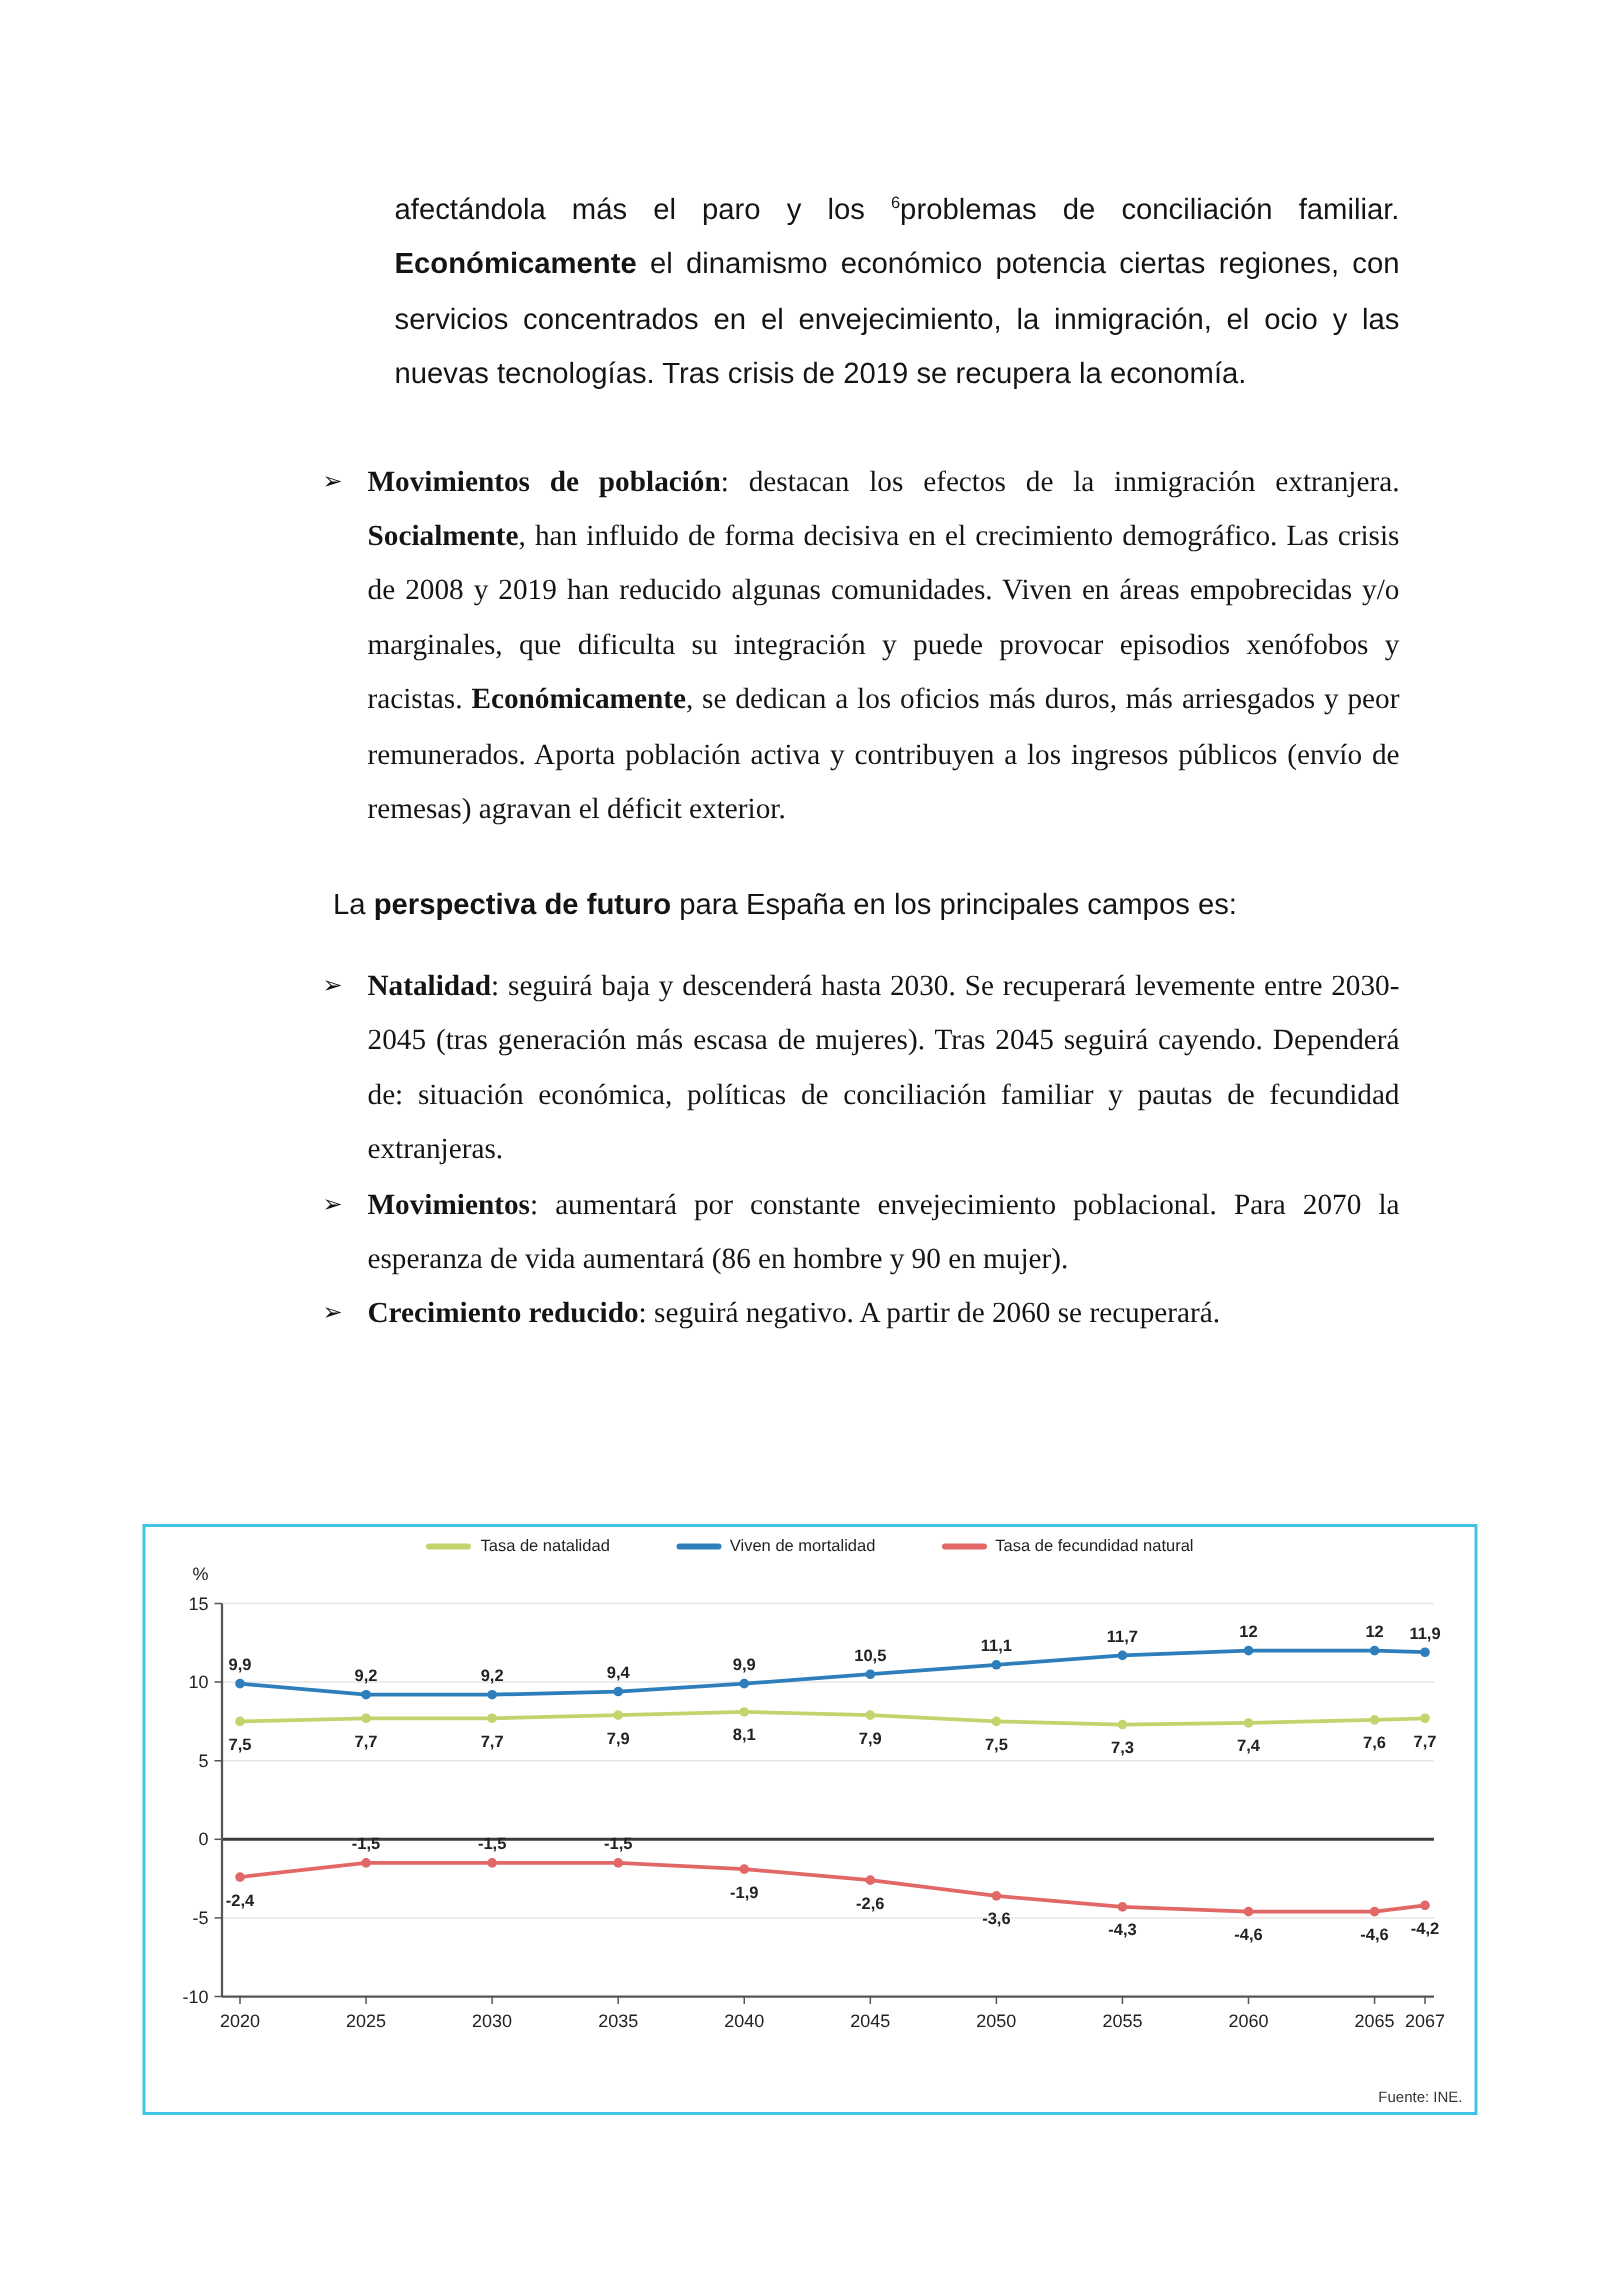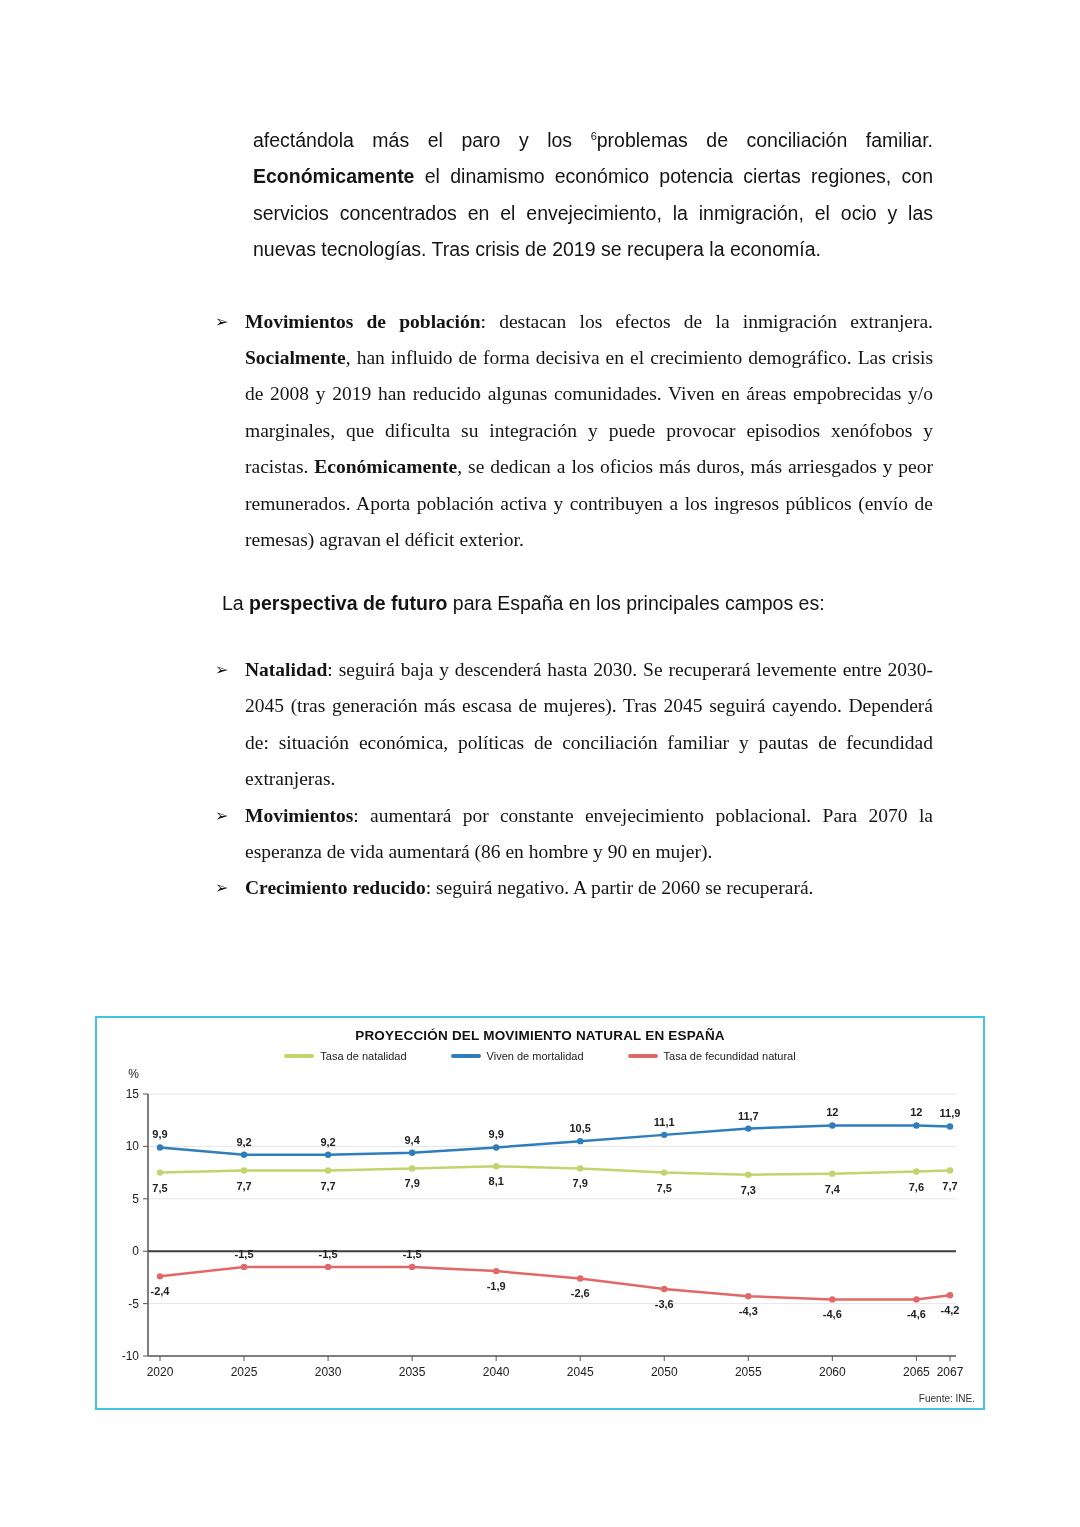--- a/index.html
+++ b/index.html
@@ -6,26 +6,26 @@
   body{
     width:1080px;height:1527px;position:relative;overflow:hidden;
     background:#ffffff;color:#141414;
     font-family:"Liberation Sans", sans-serif;
   }
   .content{
     position:absolute;left:215px;top:122px;width:718px;
     font-size:19.5px;line-height:36.4px;text-align:justify;
   }
   .para{margin:0;}
-  .p1{margin-left:38px;}
+  .p1{margin-left:48px;}
   .bullet{display:flex;}
   .bullet .marker{width:30px;flex:0 0 30px;font-size:16px;text-align:left;}
   .bullet .btext{flex:1;text-align:justify;font-family:Liberation Serif, serif;}
   .b-mov{margin-top:36px;}
-  .intro{margin-top:27px;margin-bottom:30px;padding-left:7px;}
+  .intro{margin-top:27px;margin-bottom:18px;padding-left:7px;}
   .bold{font-weight:700;}
   .sup{vertical-align:super;font-size:11px;line-height:0;}
   .chartbox{
     position:absolute;left:95px;top:1016px;width:890px;height:394px;
     border:2px solid #41c3e4;box-sizing:border-box;background:#ffffff;
   }
   .chart-title{text-align:center;font-weight:700;font-size:13.5px;color:#111;margin-top:10px;letter-spacing:.2px;}
   .legend{display:flex;justify-content:center;align-items:center;gap:44px;margin-top:7px;font-size:11px;color:#222;}
   .legend-item{display:flex;align-items:center;}
   .legend-item .swatch{width:30px;height:4px;border-radius:2px;margin-right:6px;display:inline-block;}
@@ -57,21 +57,20 @@
   </div>
 
   <div class="bullet">
     <span class="marker">➢</span>
     <div class="btext"><span class="bold">Crecimiento reducido</span><span>: seguirá negativo. A partir de 2060 se recuperará.</span></div>
   </div>
 
 </div>
 
 <div class="chartbox">
-  <div class="chart-title">PROYECCIÓN DEL MOVIMIENTO NATURAL EN ESPAÑA</div>
   <div class="legend" id="chart-legend">
       <span class="legend-item">
         <span class="swatch" style="background: rgb(194, 212, 110);"></span>
         <span>Tasa de natalidad</span>
       </span>
       <span class="legend-item">
         <span class="swatch" style="background: rgb(46, 126, 188);"></span>
         <span>Viven de mortalidad</span>
       </span>
       <span class="legend-item">

